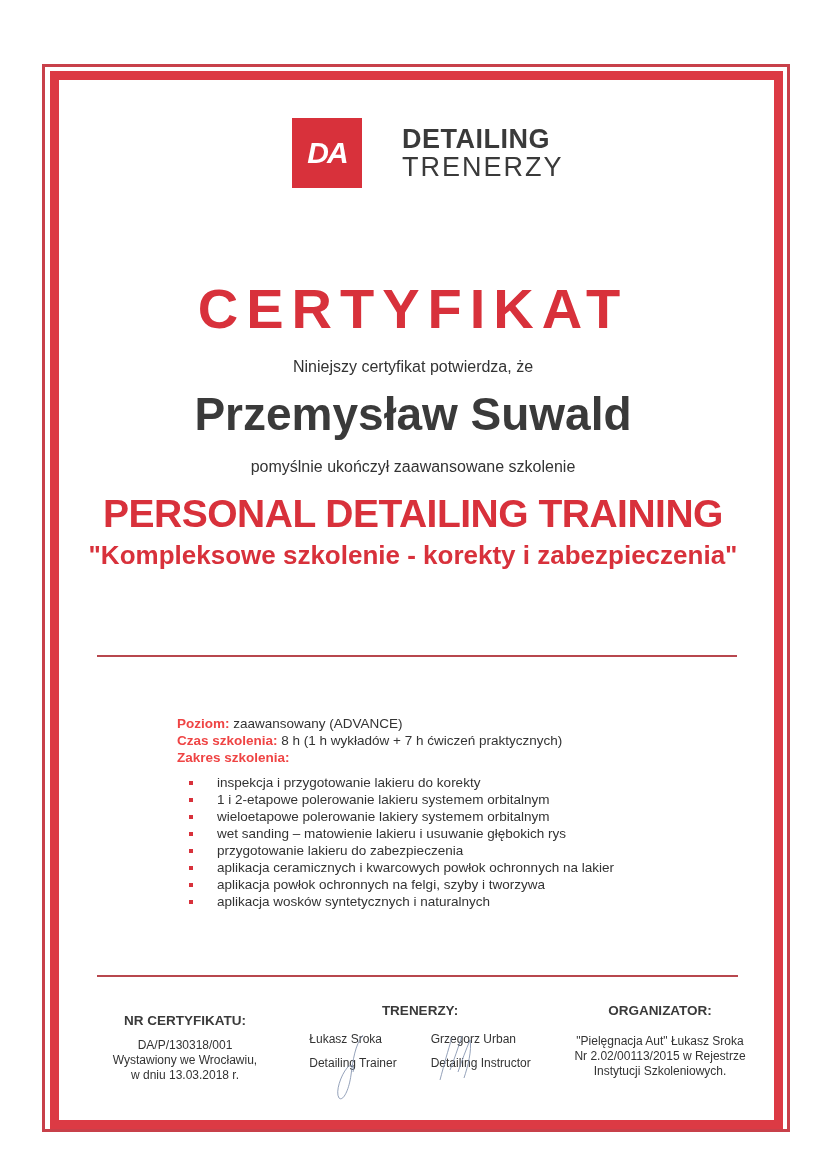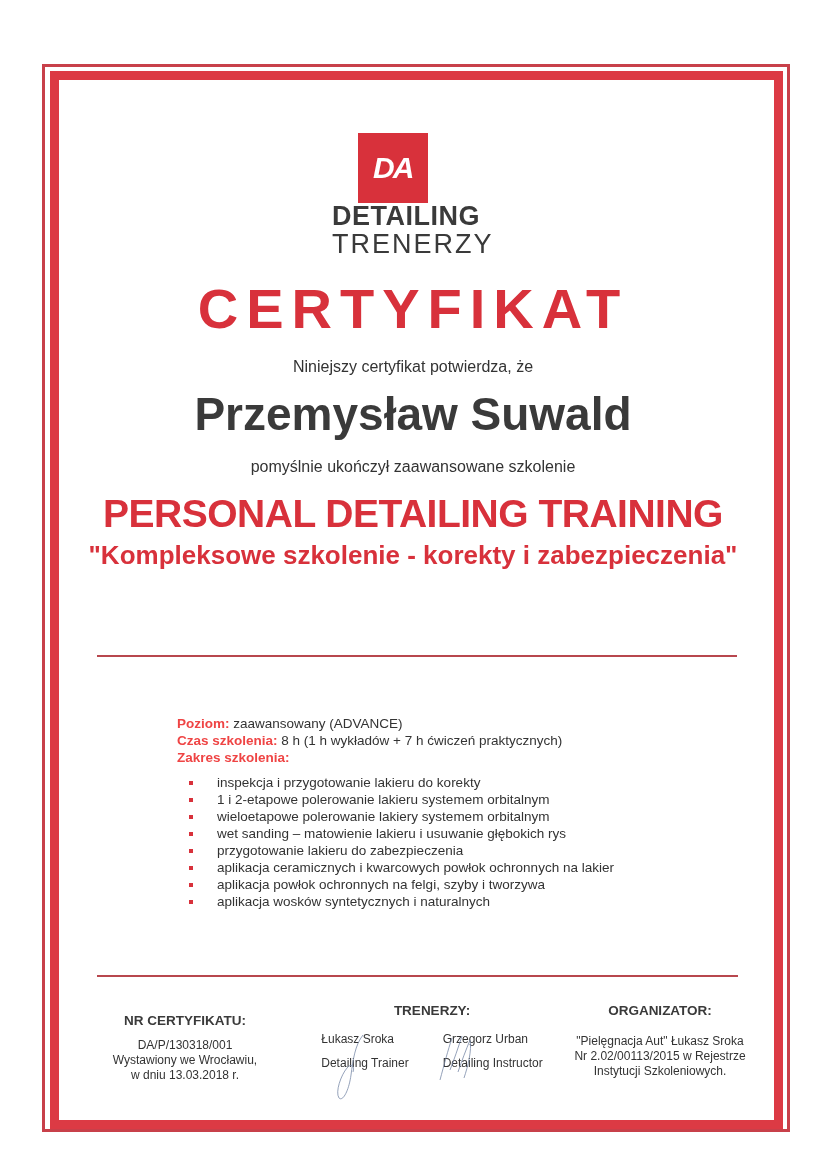--- a/index.html
+++ b/index.html
@@ -2,21 +2,21 @@
 <html><head>
   <meta charset="utf-8">
   <style>
     html, body { margin: 0; padding: 0; background: #ffffff; }
     body { width: 826px; height: 1169px; position: relative; overflow: hidden;
            font-family: "Liberation Sans", "DejaVu Sans", sans-serif; color: #333; }
     .frame-outer { position: absolute; left: 42px; top: 64px; width: 742px; height: 1062px;
                    border: 3px solid #c8404a; box-sizing: content-box; }
     .frame-inner { position: absolute; left: 50px; top: 71px; width: 715px; height: 1040px;
                    border: 9px solid #dc3a44; }
-    .logo { position: absolute; left: 292px; top: 133px; display: flex; align-items: center; flex-direction: column; }
+    .logo { position: absolute; left: 292px; top: 118px; display: flex; align-items: center; }
     .logo-box { width: 70px; height: 70px; background: #d8313b; color: #fff; display: flex;
                 align-items: center; justify-content: center; font-weight: bold; font-size: 30px;
                 font-style: italic; letter-spacing: -2px; }
     .logo-text { margin-left: 40px; line-height: 1; color: #3a3a3a; }
     .logo-t1 { font-size: 27px; font-weight: bold; letter-spacing: 0.5px; }
     .logo-t2 { font-size: 27px; font-weight: normal; letter-spacing: 2px; margin-top: 1px; }
     .center { position: absolute; left: 0; width: 826px; text-align: center; }
     .title { top: 276px; font-size: 56px; font-weight: bold; color: #d8313b; letter-spacing: 8px; }
     .intro { top: 358px; font-size: 16px; color: #333; }
     .name { top: 387px; font-size: 46px; font-weight: bold; color: #3a3a3a; }
@@ -24,21 +24,21 @@
     .course { top: 492px; font-size: 39px; font-weight: bold; color: #d8313b; letter-spacing: -0.5px; }
     .subtitle { top: 540px; font-size: 26px; font-weight: bold; color: #d8313b; }
     .divider { position: absolute; height: 2px; background: #b8474e; }
     .details { position: absolute; left: 177px; top: 715px; font-size: 13.5px; line-height: 17px; color: #333; }
     .details b { font-weight: bold; color: #ef4444; }
     .details ul { list-style: none; margin: 8px; padding: 0; }
     .details li { position: relative; padding-left: 32px; }
     .details li .bullet { position: absolute; left: 4px; top: 7px; width: 4px; height: 4px; background: #d8313b; }
     .col { position: absolute; text-align: center; font-size: 12px; line-height: 15px; color: #333; }
     .col-head { font-weight: bold; font-size: 13.5px; color: #3a3a3a; margin-bottom: 10px; }
-    .trainers { position: absolute; left: 312px; top: 1003px; width: 240px; text-align: center; }
+    .trainers { position: absolute; left: 300px; top: 1003px; width: 240px; text-align: center; }
     .trainer-grid { display: flex; justify-content: center; gap: 34px; font-size: 12px; color: #333; }
     .trainer-grid div { text-align: left; }
     .trainer-grid .role { margin-top: 10px; }
     .sig { position: absolute; }
   </style>
 </head>
 <body>
 
 <div class="frame-outer"></div>
 <div class="frame-inner"></div>

